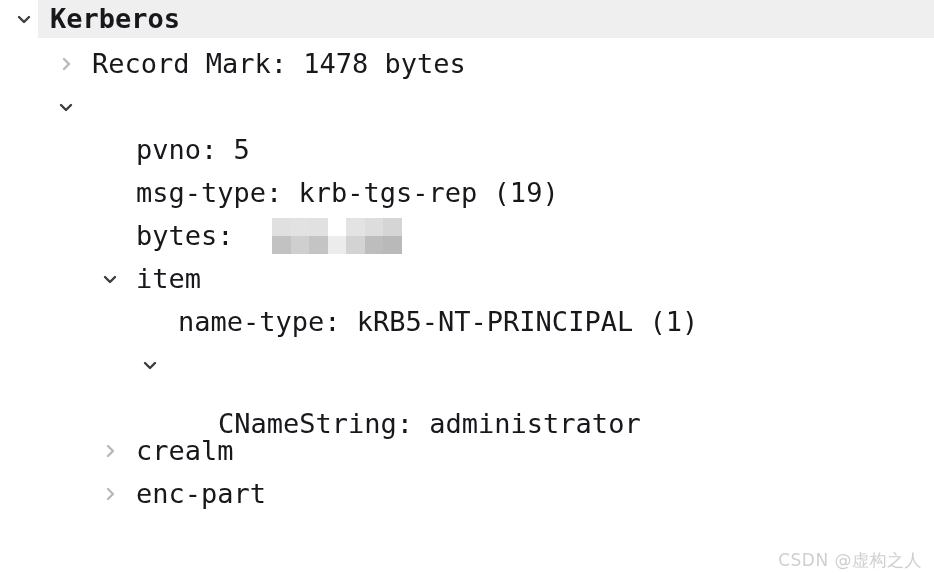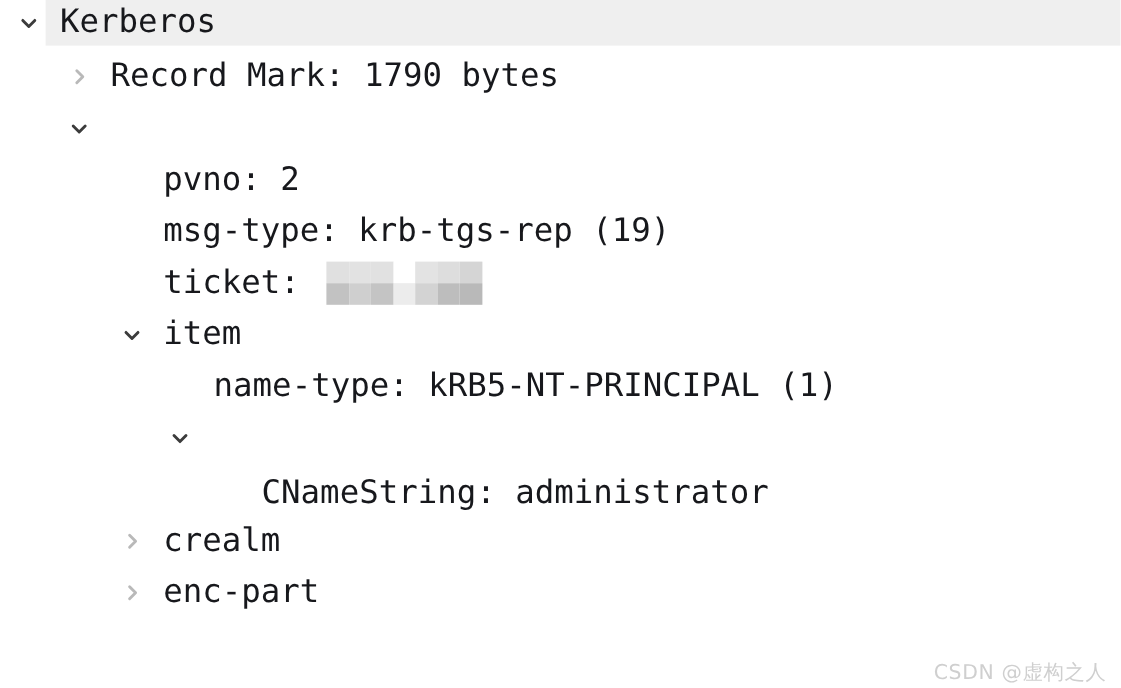--- a/index.html
+++ b/index.html
@@ -22,20 +22,21 @@
     position: absolute;
     left: 0;
     width: 934px;
     height: 38px;
     display: flex;
     align-items: center;
     white-space: pre;
   }
   .row.selected {
     background: transparent;
+    font-weight: bold;
   }
   .row.selected .hl {
     position: absolute;
     left: 38px;
     top: 0;
     right: 0;
     height: 38px;
     background: #efefef;
   }
 
@@ -85,35 +86,35 @@
 <body>
 
 <div id="screen">
 
   <div id="tree">
       <div class="row selected" style="top: 0px;"><div class="hl"></div><span class="twisty tw-open" style="left: 14px;"><svg width="20" height="20" viewBox="0 0 20 20" fill="none" stroke="currentColor" stroke-width="2.4" stroke-linecap="round" stroke-linejoin="round">
             <polyline points="5,8 10,13 15,8"></polyline>
           </svg></span><span class="label" style="left: 50px;">Kerberos</span></div>
       <div class="row" style="top: 45px;"><span class="twisty tw-close" style="left: 56px;"><svg width="20" height="20" viewBox="0 0 20 20" fill="none" stroke="currentColor" stroke-width="2.4" stroke-linecap="round" stroke-linejoin="round">
             <polyline points="8,5 13,10 8,15"></polyline>
-          </svg></span><span class="label" style="left: 92px;">Record Mark: 1790 bytes</span></div>
+          </svg></span><span class="label" style="left: 92px;">Record Mark: 1478 bytes</span></div>
       <div class="row" style="top: 88px;"><span class="twisty tw-open" style="left: 56px;"><svg width="20" height="20" viewBox="0 0 20 20" fill="none" stroke="currentColor" stroke-width="2.4" stroke-linecap="round" stroke-linejoin="round">
             <polyline points="5,8 10,13 15,8"></polyline>
           </svg></span></div>
-      <div class="row" style="top: 131px;"><span class="label" style="left: 136px;">pvno: 2</span></div>
+      <div class="row" style="top: 131px;"><span class="label" style="left: 136px;">pvno: 5</span></div>
       <div class="row" style="top: 174px;"><span class="label" style="left: 136px;">msg-type: krb-tgs-rep (19)</span></div>
-      <div class="row" style="top: 217px;"><span class="label" style="left: 136px;">ticket:</span></div>
+      <div class="row" style="top: 217px;"><span class="label" style="left: 136px;">bytes:</span></div>
       <div class="row" style="top: 260px;"><span class="twisty tw-open" style="left: 100px;"><svg width="20" height="20" viewBox="0 0 20 20" fill="none" stroke="currentColor" stroke-width="2.4" stroke-linecap="round" stroke-linejoin="round">
             <polyline points="5,8 10,13 15,8"></polyline>
           </svg></span><span class="label" style="left: 136px;">item</span></div>
       <div class="row" style="top: 303px;"><span class="label" style="left: 178px;">name-type: kRB5-NT-PRINCIPAL (1)</span></div>
       <div class="row" style="top: 346px;"><span class="twisty tw-open" style="left: 140px;"><svg width="20" height="20" viewBox="0 0 20 20" fill="none" stroke="currentColor" stroke-width="2.4" stroke-linecap="round" stroke-linejoin="round">
             <polyline points="5,8 10,13 15,8"></polyline>
           </svg></span></div>
-      <div class="row" style="top: 392px;"><span class="label" style="left: 218px;">CNameString: administrator</span></div>
+      <div class="row" style="top: 405px;"><span class="label" style="left: 218px;">CNameString: administrator</span></div>
       <div class="row" style="top: 432px;"><span class="twisty tw-close" style="left: 100px;"><svg width="20" height="20" viewBox="0 0 20 20" fill="none" stroke="currentColor" stroke-width="2.4" stroke-linecap="round" stroke-linejoin="round">
             <polyline points="8,5 13,10 8,15"></polyline>
           </svg></span><span class="label" style="left: 136px;">crealm</span></div>
       <div class="row" style="top: 475px;"><span class="twisty tw-close" style="left: 100px;"><svg width="20" height="20" viewBox="0 0 20 20" fill="none" stroke="currentColor" stroke-width="2.4" stroke-linecap="round" stroke-linejoin="round">
             <polyline points="8,5 13,10 8,15"></polyline>
           </svg></span><span class="label" style="left: 136px;">enc-part</span></div>
     </div>
 
   <div class="mosaic" style="left: 272px; top: 218px; width: 130px; height: 36px; grid-template-columns: repeat(7, 1fr); grid-template-rows: repeat(2, 1fr);">
       <i style="background: rgb(224, 224, 224);"></i>

